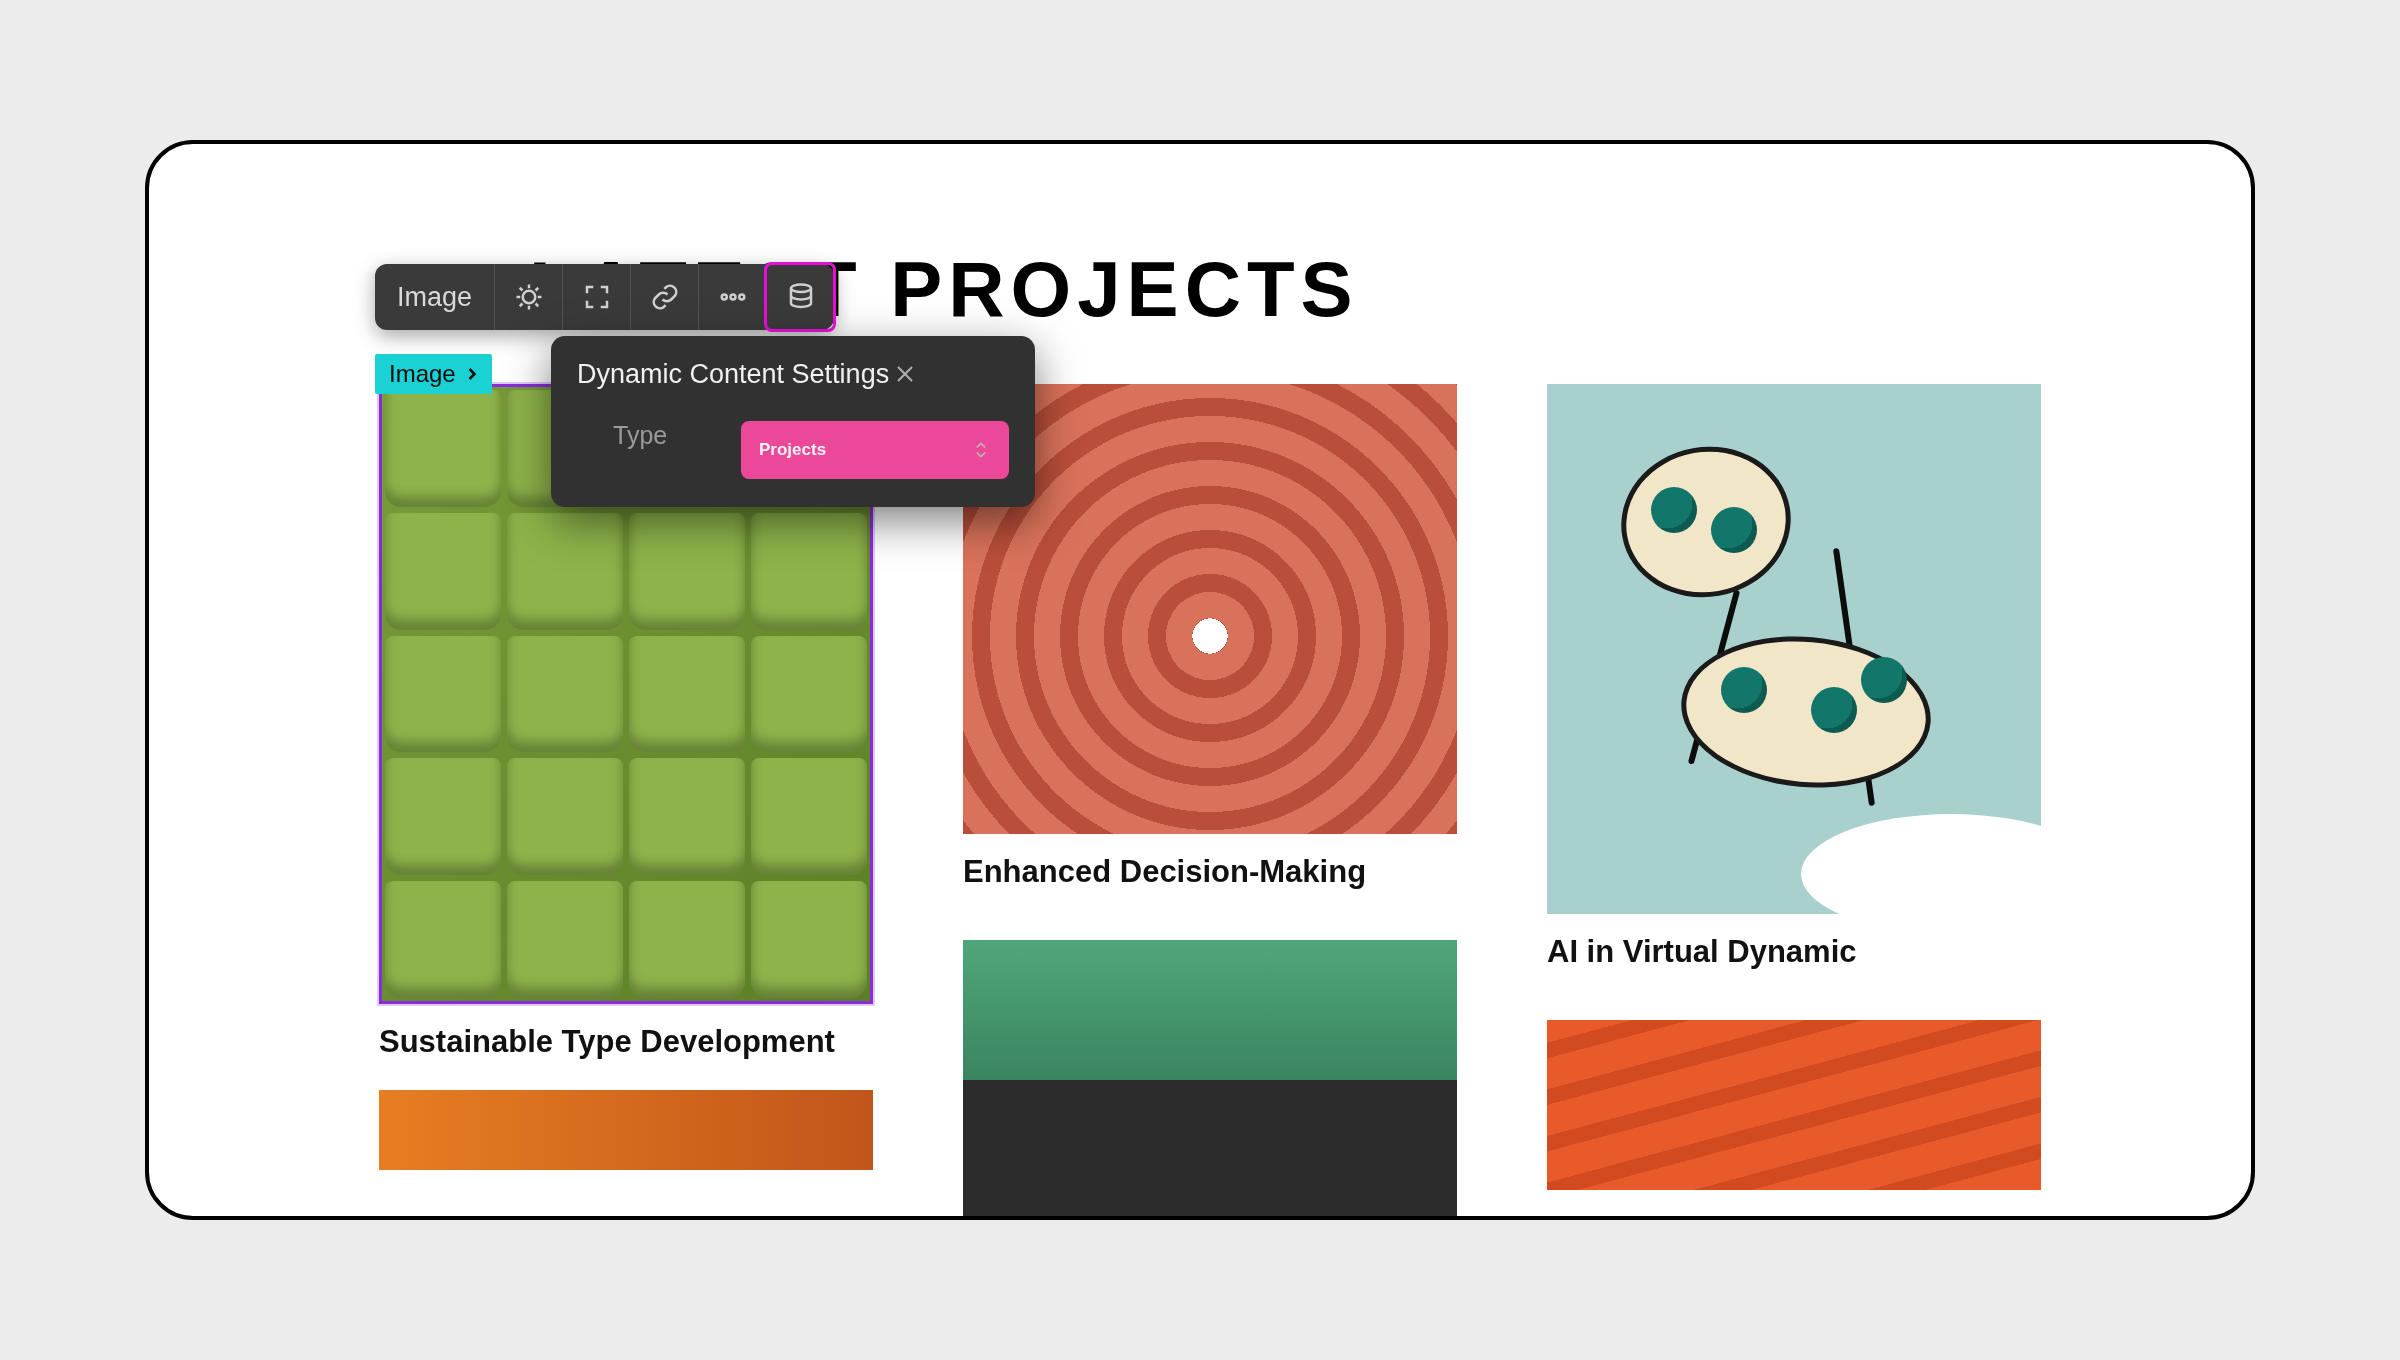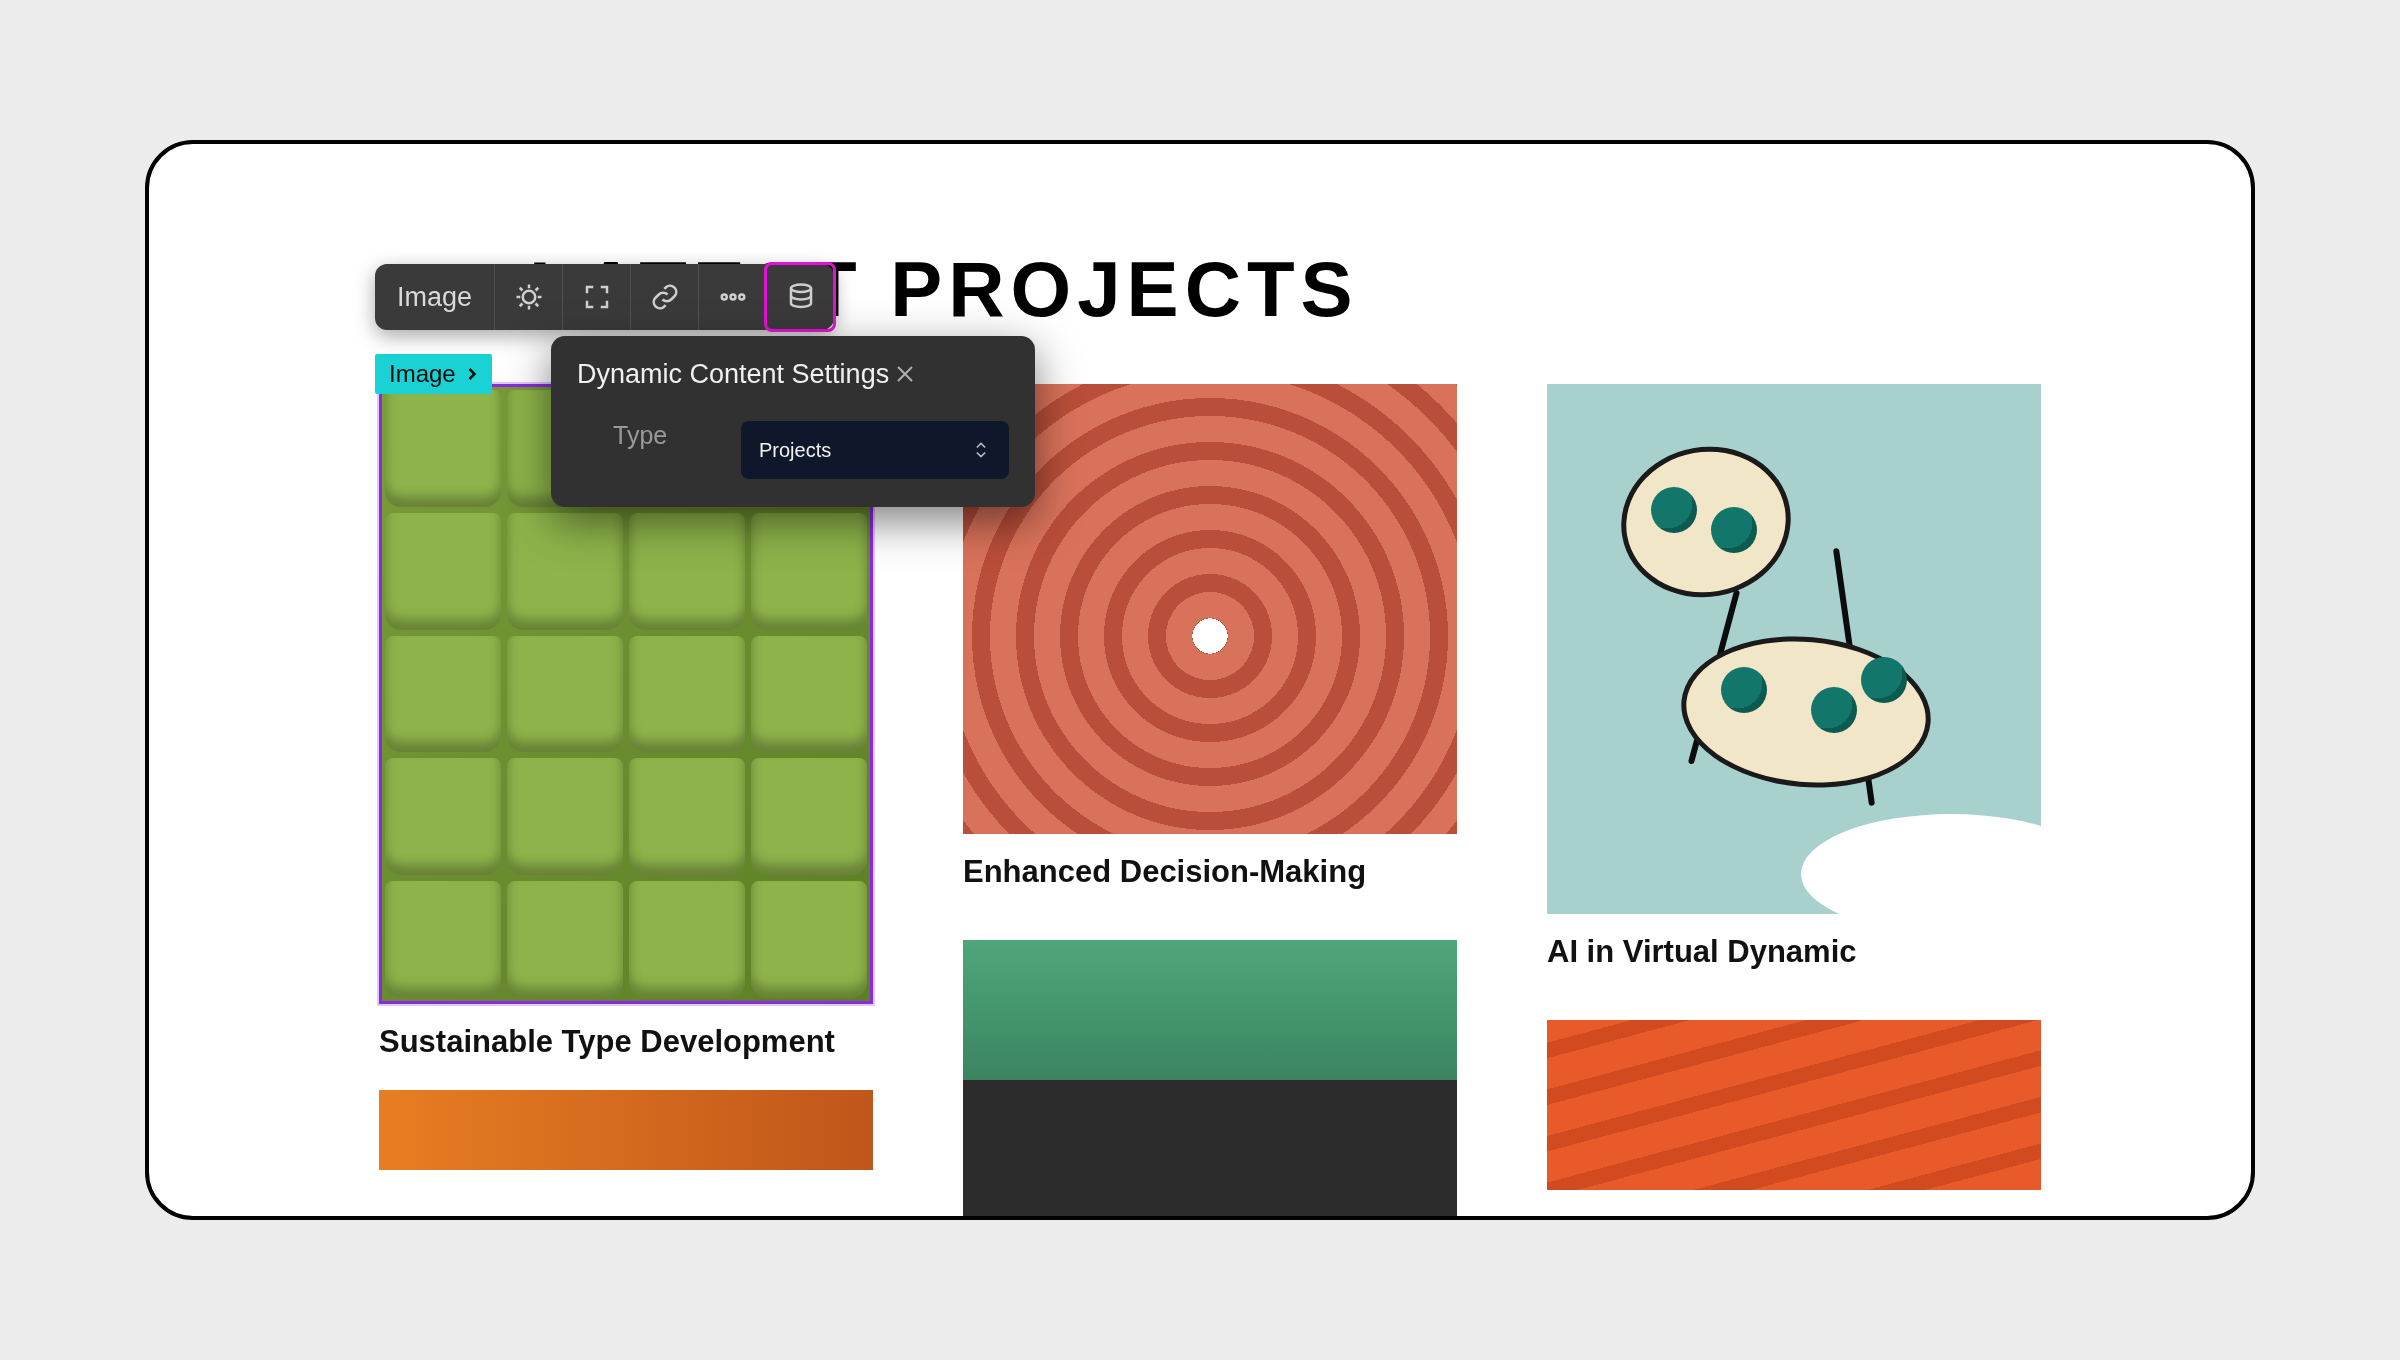--- a/index.html
+++ b/index.html
@@ -202,29 +202,30 @@
 }
 .pop-row:last-child { margin-bottom: 0; }
 .pop-label {
   width: 110px;
   font-size: 25px;
   color: #9a9a9a;
 }
 .pop-select {
   flex: 1;
   height: 58px;
-  background: #0f172a;
+  background: #ec4899;
   border-radius: 8px;
   display: flex;
   align-items: center;
   justify-content: space-between;
   padding: 0 18px;
-  font-size: 20px;
+  font-size: 17px;
   color: #f2f2f2;
   cursor: pointer;
+  font-weight: bold;
 }
 .pop-select svg { width: 20px; height: 20px; stroke: #b8b8b8; fill: none; stroke-width: 2; }
 </style>
 </head>
 <body>
 
 <div class="frame">
 <div class="content">
 
   <div class="heading">LATEST PROJECTS</div>

